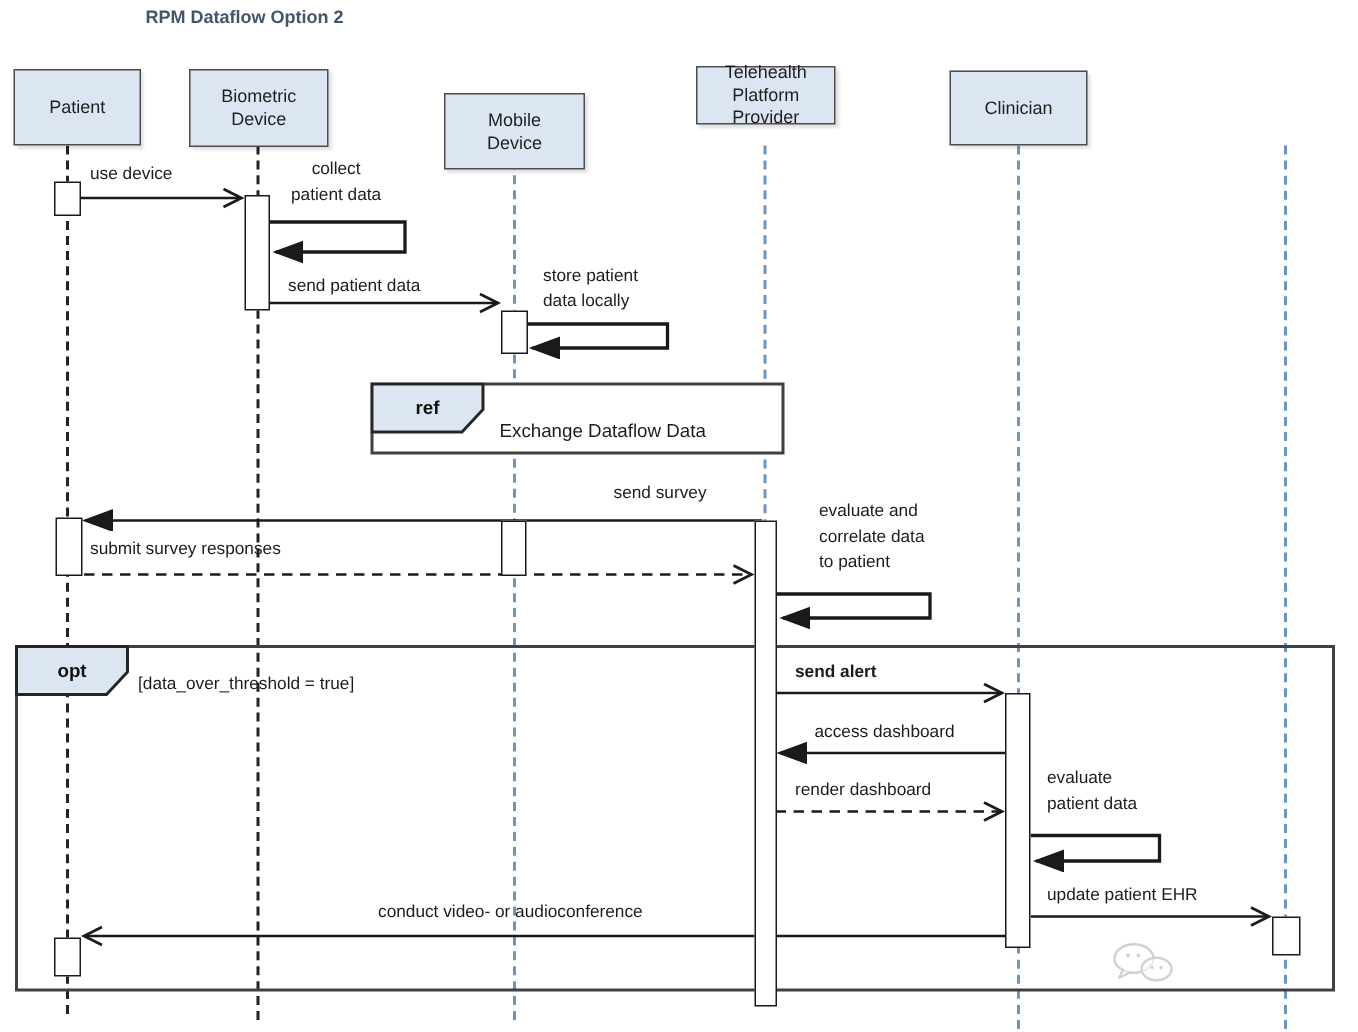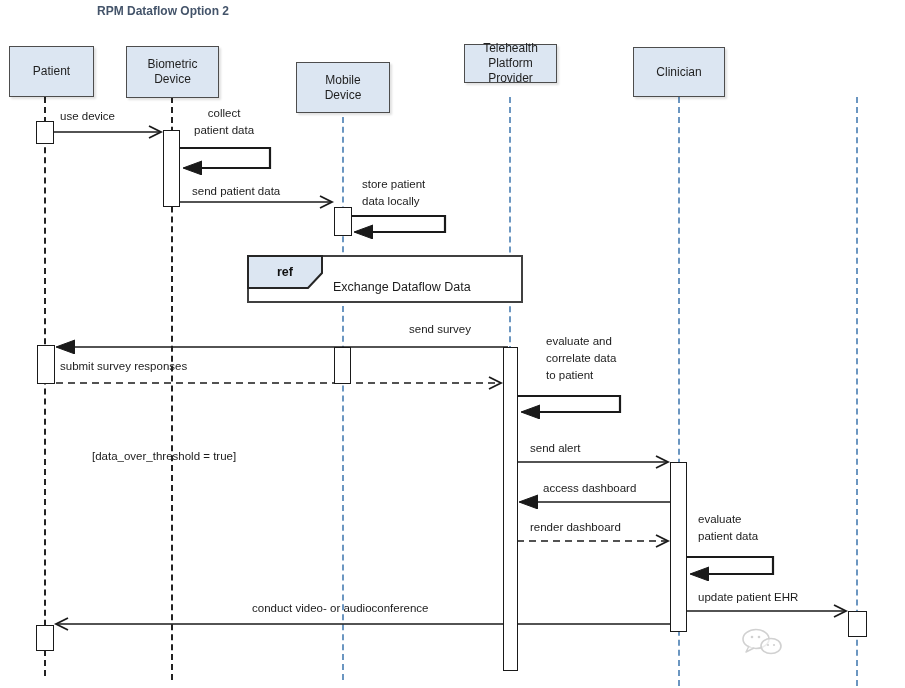--- a/index.html
+++ b/index.html
@@ -39,20 +39,26 @@
       <div class="lifeline blue" style="left: 509px; top: 97px; height: 574px;"></div>
       <div class="lifeline blue" style="left: 678px; top: 97px; height: 589px;"></div>
       <div class="lifeline blue" style="left: 856px; top: 97px; height: 589px;"></div>
     </div>
   <div class="layer" id="fragments-layer">
       <div class="fragment white" style="left: 247px; top: 255px; width: 276px; height: 48px;">
         <svg width="78" height="36" class="frag-pent">
           <path d="M1,1 H75 V18 L61,33 H1 Z" fill="#dce6f2" stroke="#262626" stroke-width="2"></path>
         </svg>
         <div class="frag-op" style="width: 76px; height: 34px;">ref</div>
+      </div>
+      <div class="fragment" style="left: 10px; top: 430px; width: 880px; height: 231px;">
+        <svg width="78" height="36" class="frag-pent">
+          <path d="M1,1 H75 V18 L61,33 H1 Z" fill="#dce6f2" stroke="#262626" stroke-width="2"></path>
+        </svg>
+        <div class="frag-op" style="width: 76px; height: 34px;">opt</div>
       </div>
     </div>
 
   <svg class="arrows" id="arrows-svg" width="905" height="688" viewBox="0 0 905 688">
     <defs>
       <marker id="m-open" markerUnits="userSpaceOnUse" markerWidth="18" markerHeight="18" refX="13" refY="7" orient="auto">
         <path d="M1,1 L13,7 L1,13" fill="none" stroke="#1a1a1a" stroke-width="1.8"></path>
       </marker>
       <marker id="m-filled" markerUnits="userSpaceOnUse" markerWidth="22" markerHeight="17" refX="18" refY="7" orient="auto">
         <path d="M0,0 L19,7 L0,14 Z" fill="#1a1a1a" stroke="#1a1a1a"></path>
@@ -102,21 +108,21 @@
       <div class="msg-label" style="left: 192px; top: 183px;">send patient data</div>
       <div class="msg-label" style="left: 362px; top: 176px;">store patient
 data locally</div>
       <div class="msg-label" style="left: 333px; top: 279px; font-size: 12.5px;">Exchange Dataflow Data</div>
       <div class="msg-label" style="left: 409px; top: 321px;">send survey</div>
       <div class="msg-label" style="left: 60px; top: 358px;">submit survey responses</div>
       <div class="msg-label" style="left: 530px; top: 333px; margin-left: 16px;">evaluate and
 correlate data
 to patient</div>
       <div class="msg-label" style="left: 92px; top: 448px;">[data_over_threshold = true]</div>
-      <div class="msg-label" style="left: 530px; top: 440px;">send alert</div>
+      <div class="msg-label" style="left: 530px; top: 440px; font-weight: bold;">send alert</div>
       <div class="msg-label" style="left: 543px; top: 480px;">access dashboard</div>
       <div class="msg-label" style="left: 530px; top: 519px;">render dashboard</div>
       <div class="msg-label" style="left: 698px; top: 511px;">evaluate
 patient data</div>
       <div class="msg-label" style="left: 698px; top: 589px;">update patient EHR</div>
       <div class="msg-label" style="left: 252px; top: 600px;">conduct video- or audioconference</div>
     </div>
 
   <div class="watermark">
     <svg width="42" height="30" viewBox="0 0 42 30">

